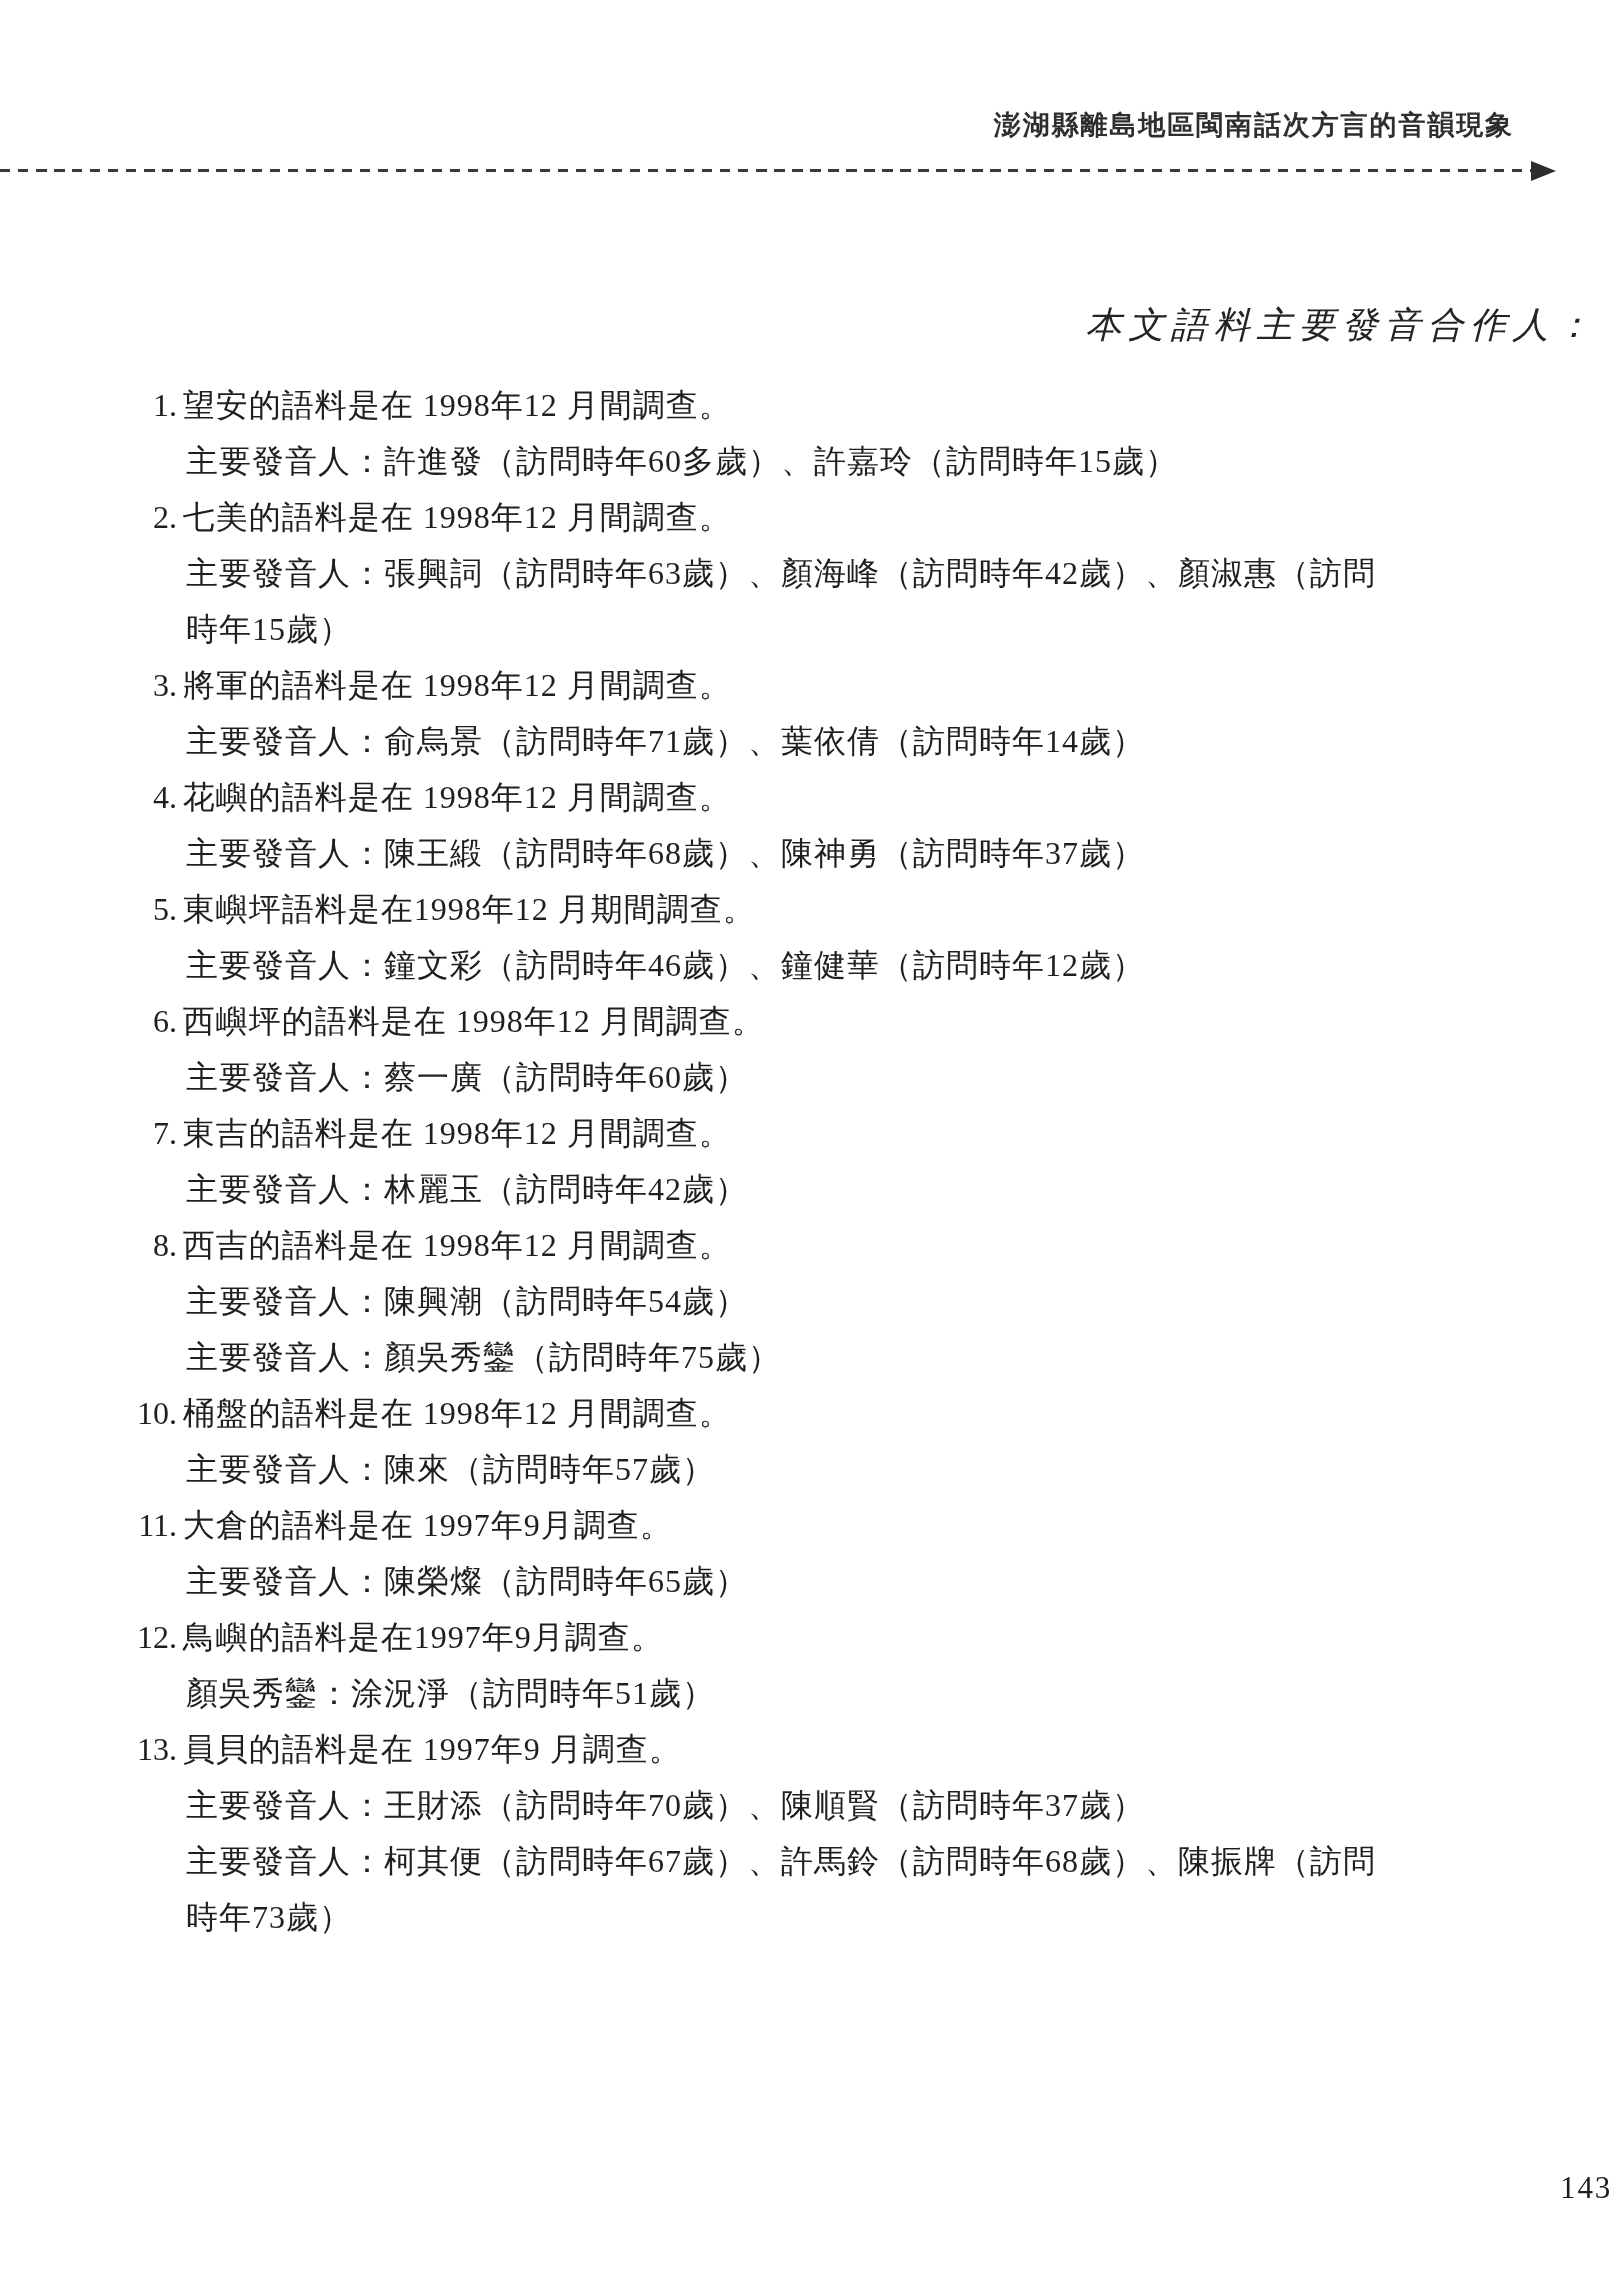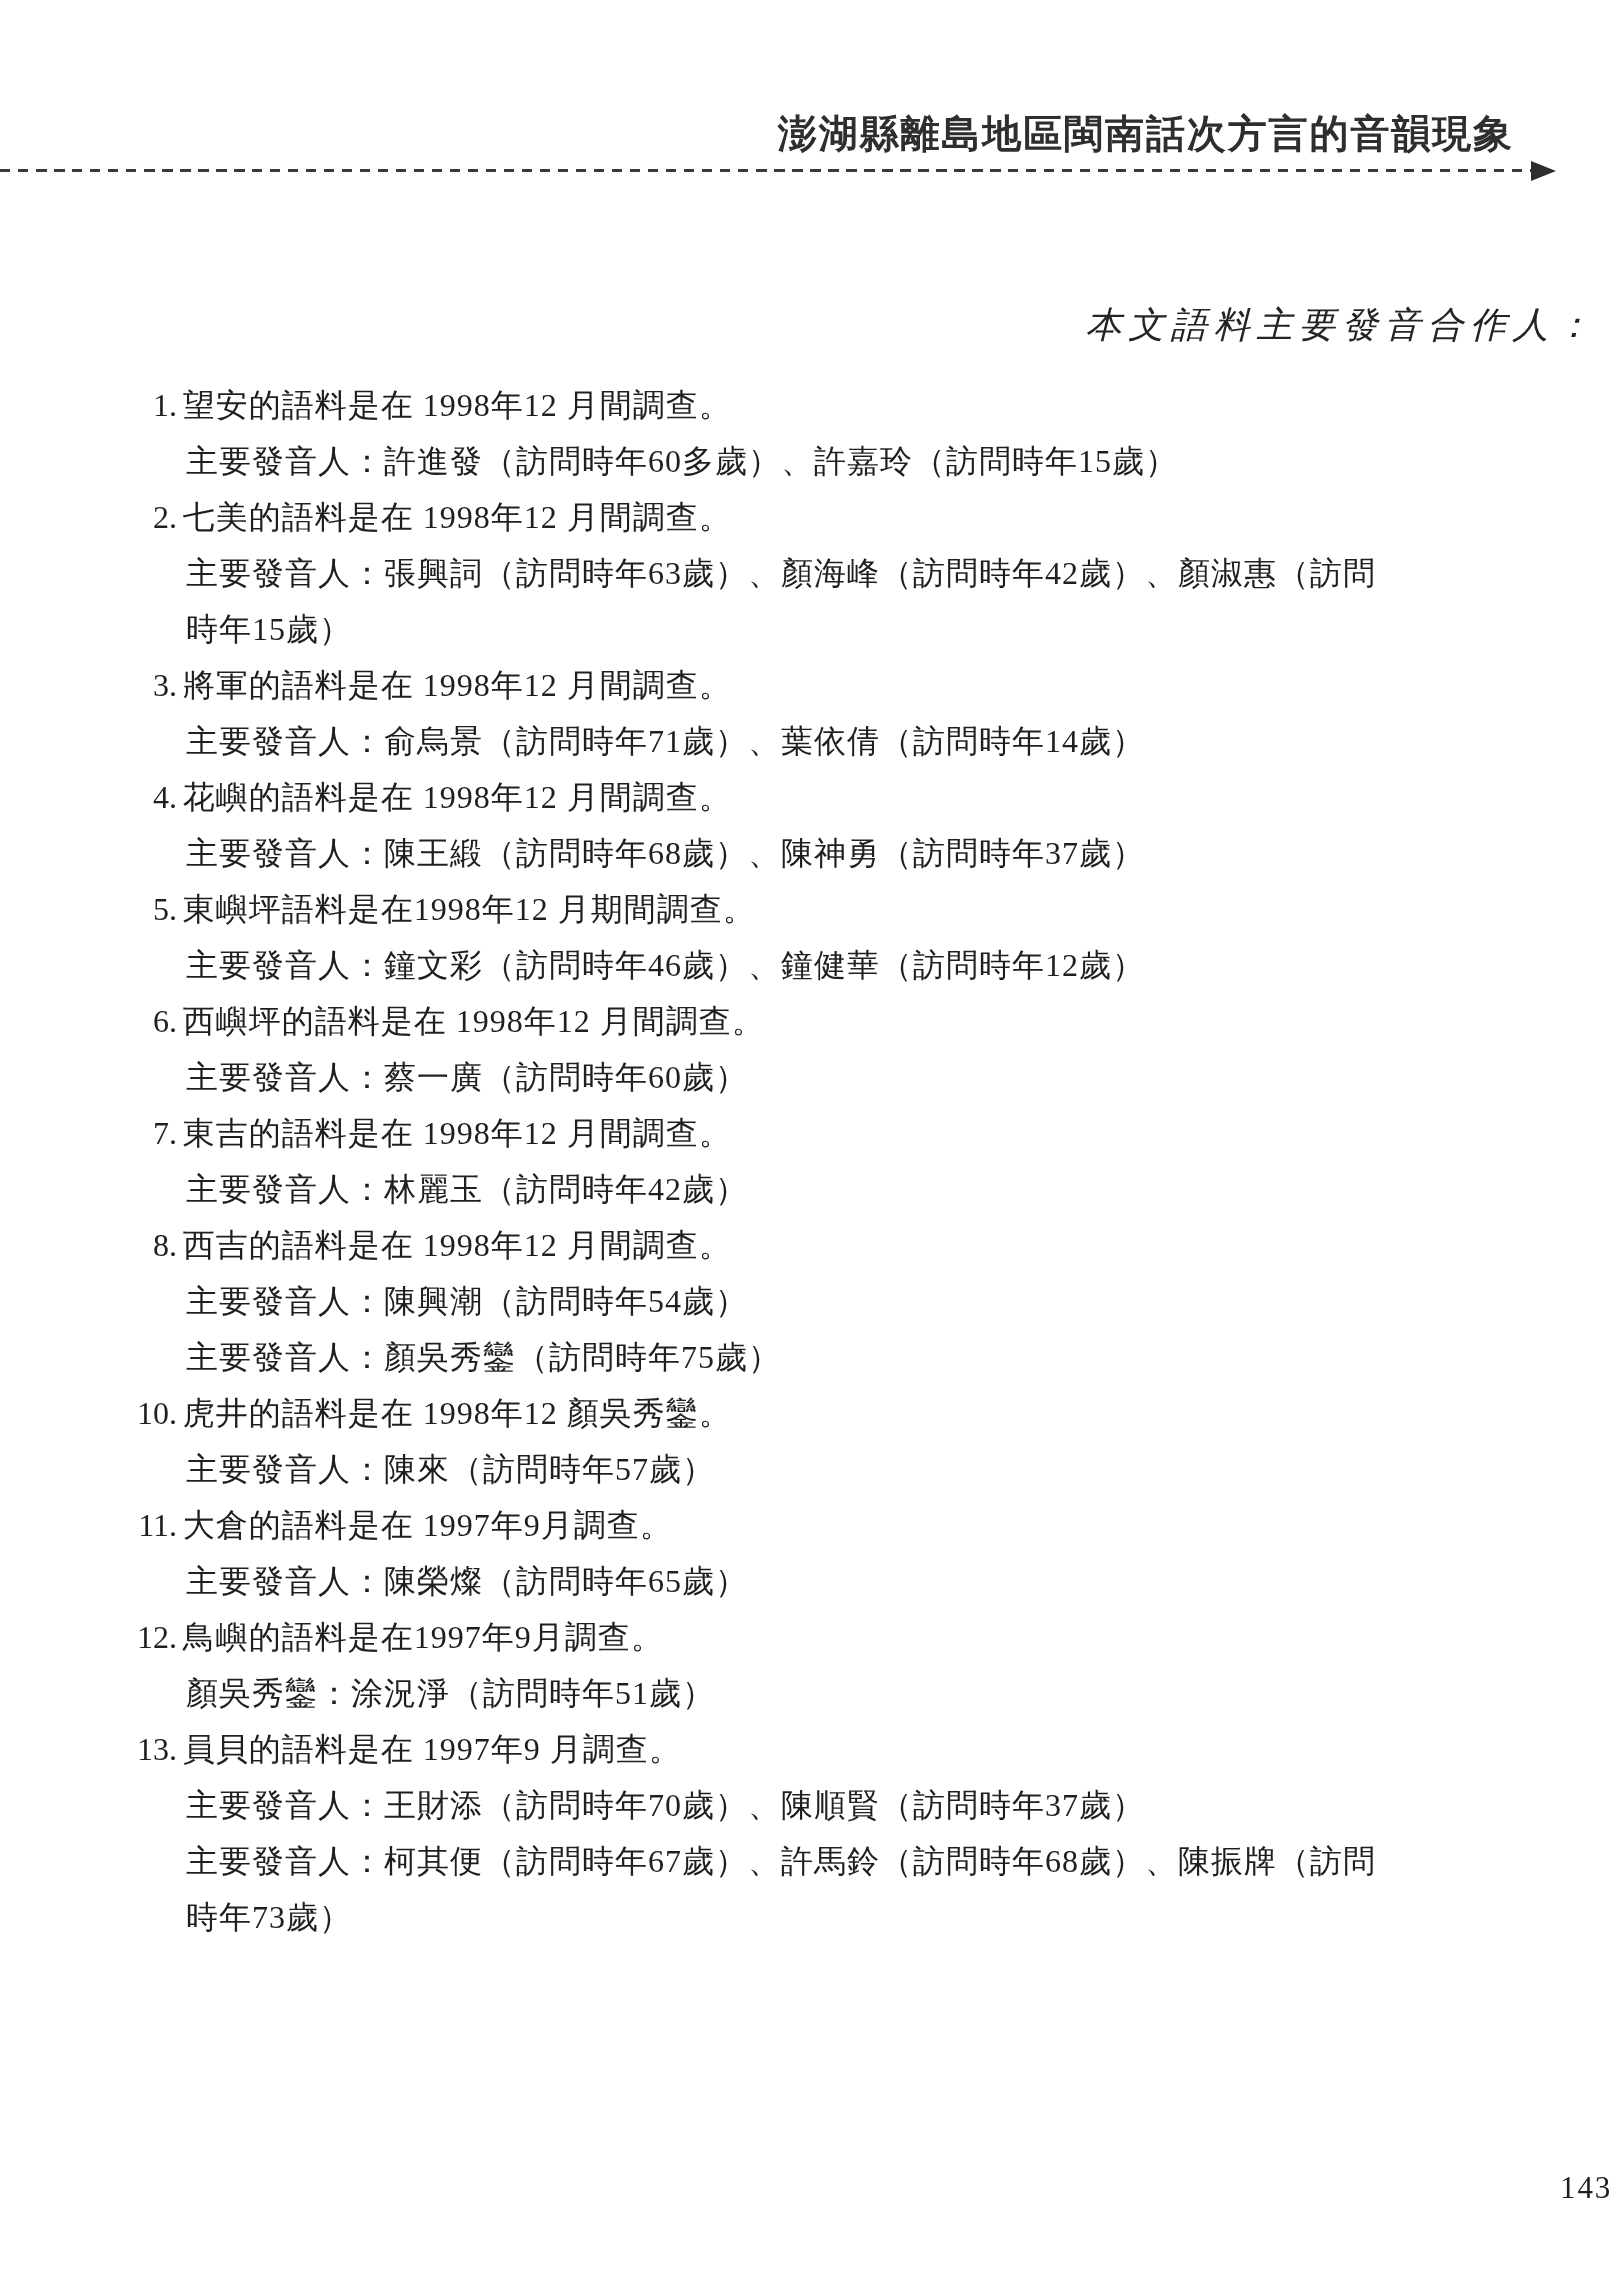--- a/index.html
+++ b/index.html
@@ -13,21 +13,21 @@
     overflow: hidden;
   }
 
   
   .running-head {
     position: absolute;
     top: 107px;
     right: 103px;
     font-family: "Liberation Sans", "DejaVu Sans", sans-serif;
     font-weight: bold;
-    font-size: 39px;
+    font-size: 27px;
     letter-spacing: 1.9px;
     color: #2e2e2e;
     white-space: nowrap;
   }
 
   
   .divider {
     position: absolute;
     top: 169px;
     left: 0;
@@ -146,21 +146,21 @@
     <div class="item">
       <div class="item-first"><span class="num">8.</span><span>西吉的語料是在 1998年12 月間調查。</span></div>
       <div class="speaker">主要發音人：陳興潮（訪問時年54歲）</div>
     </div>
 
     <div class="item">
       <div class="speaker">主要發音人：顏吳秀鑾（訪問時年75歲）</div>
     </div>
 
     <div class="item">
-      <div class="item-first"><span class="num">10.</span><span>虎井的語料是在 1998年12 顏吳秀鑾。</span></div>
+      <div class="item-first"><span class="num">10.</span><span>桶盤的語料是在 1998年12 月間調查。</span></div>
       <div class="speaker">主要發音人：陳來（訪問時年57歲）</div>
     </div>
 
     <div class="item">
       <div class="item-first"><span class="num">11.</span><span>大倉的語料是在 1997年9月調查。</span></div>
       <div class="speaker">主要發音人：陳榮燦（訪問時年65歲）</div>
     </div>
 
     <div class="item">
       <div class="item-first"><span class="num">12.</span><span>鳥嶼的語料是在1997年9月調查。</span></div>

